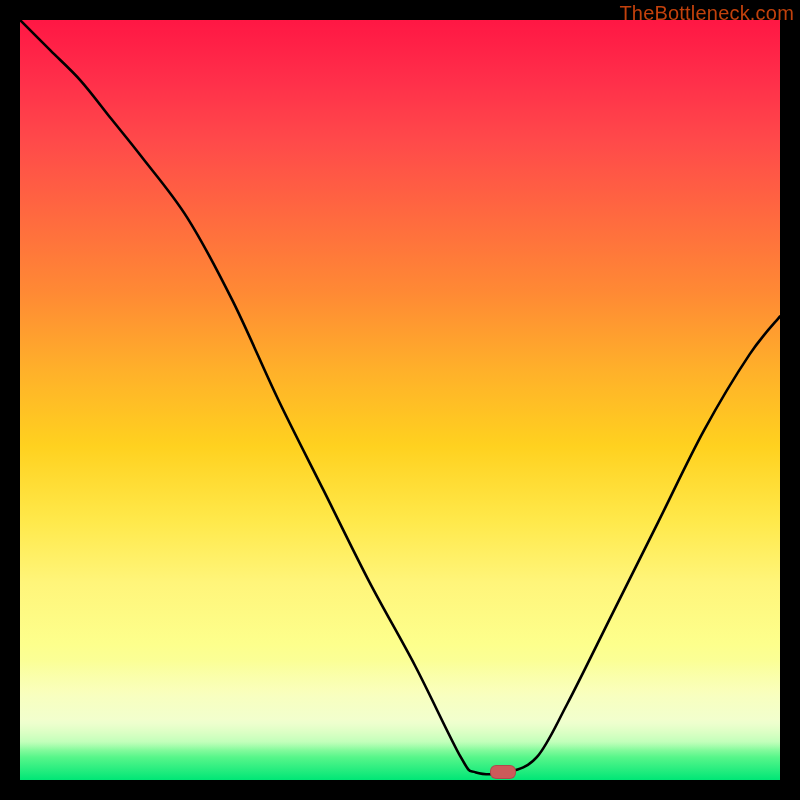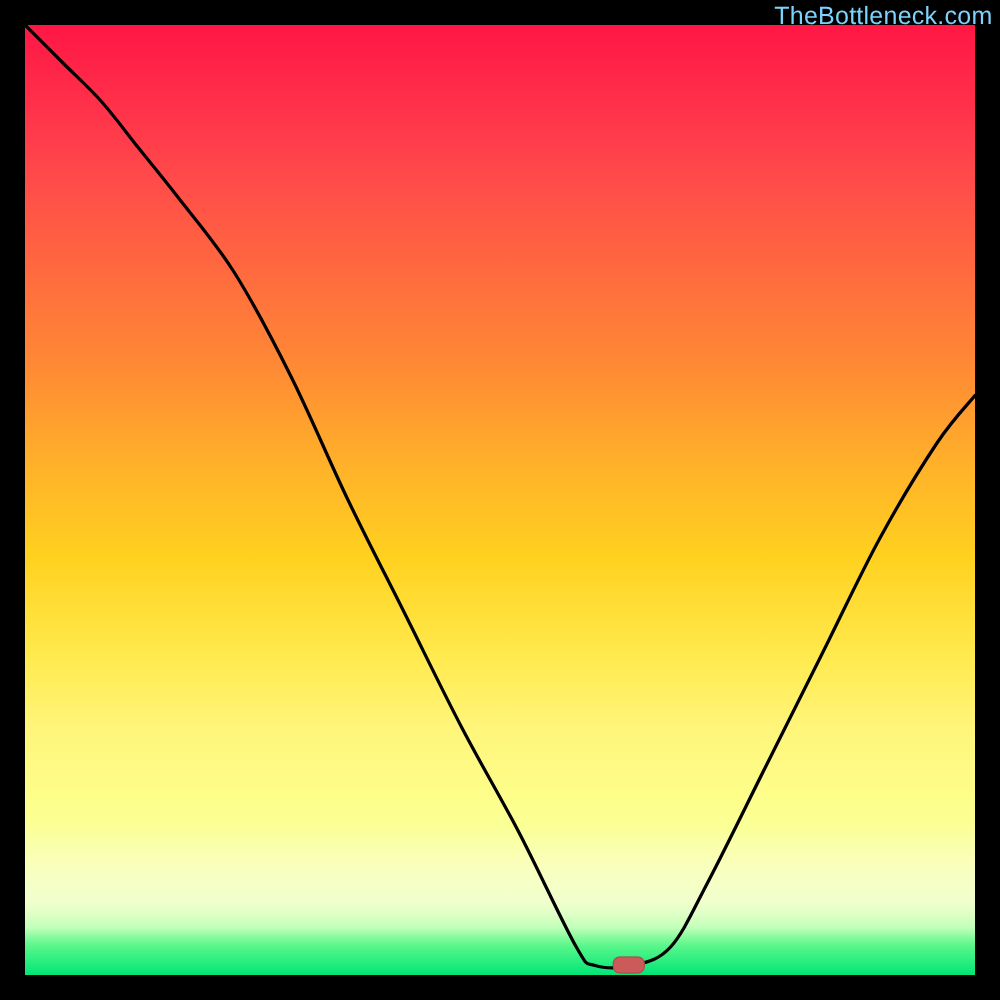--- a/index.html
+++ b/index.html
@@ -72,21 +72,21 @@
     border-radius: 6px;
     background: #cc5a5a;
     border: 1px solid rgba(0,0,0,0.15);
     transform: translate(-50%, -50%);
     pointer-events: none;
   }
   .watermark {
     position: absolute;
     top: 2px;
     right: 6px;
-    color: #7dd3fc;
+    color: #c2410c;
     font-size: 20px;
     font-weight: 500;
     letter-spacing: 0.2px;
     user-select: none;
   }
 </style>
 </head>
 <body>
 
 <div class="frame">

